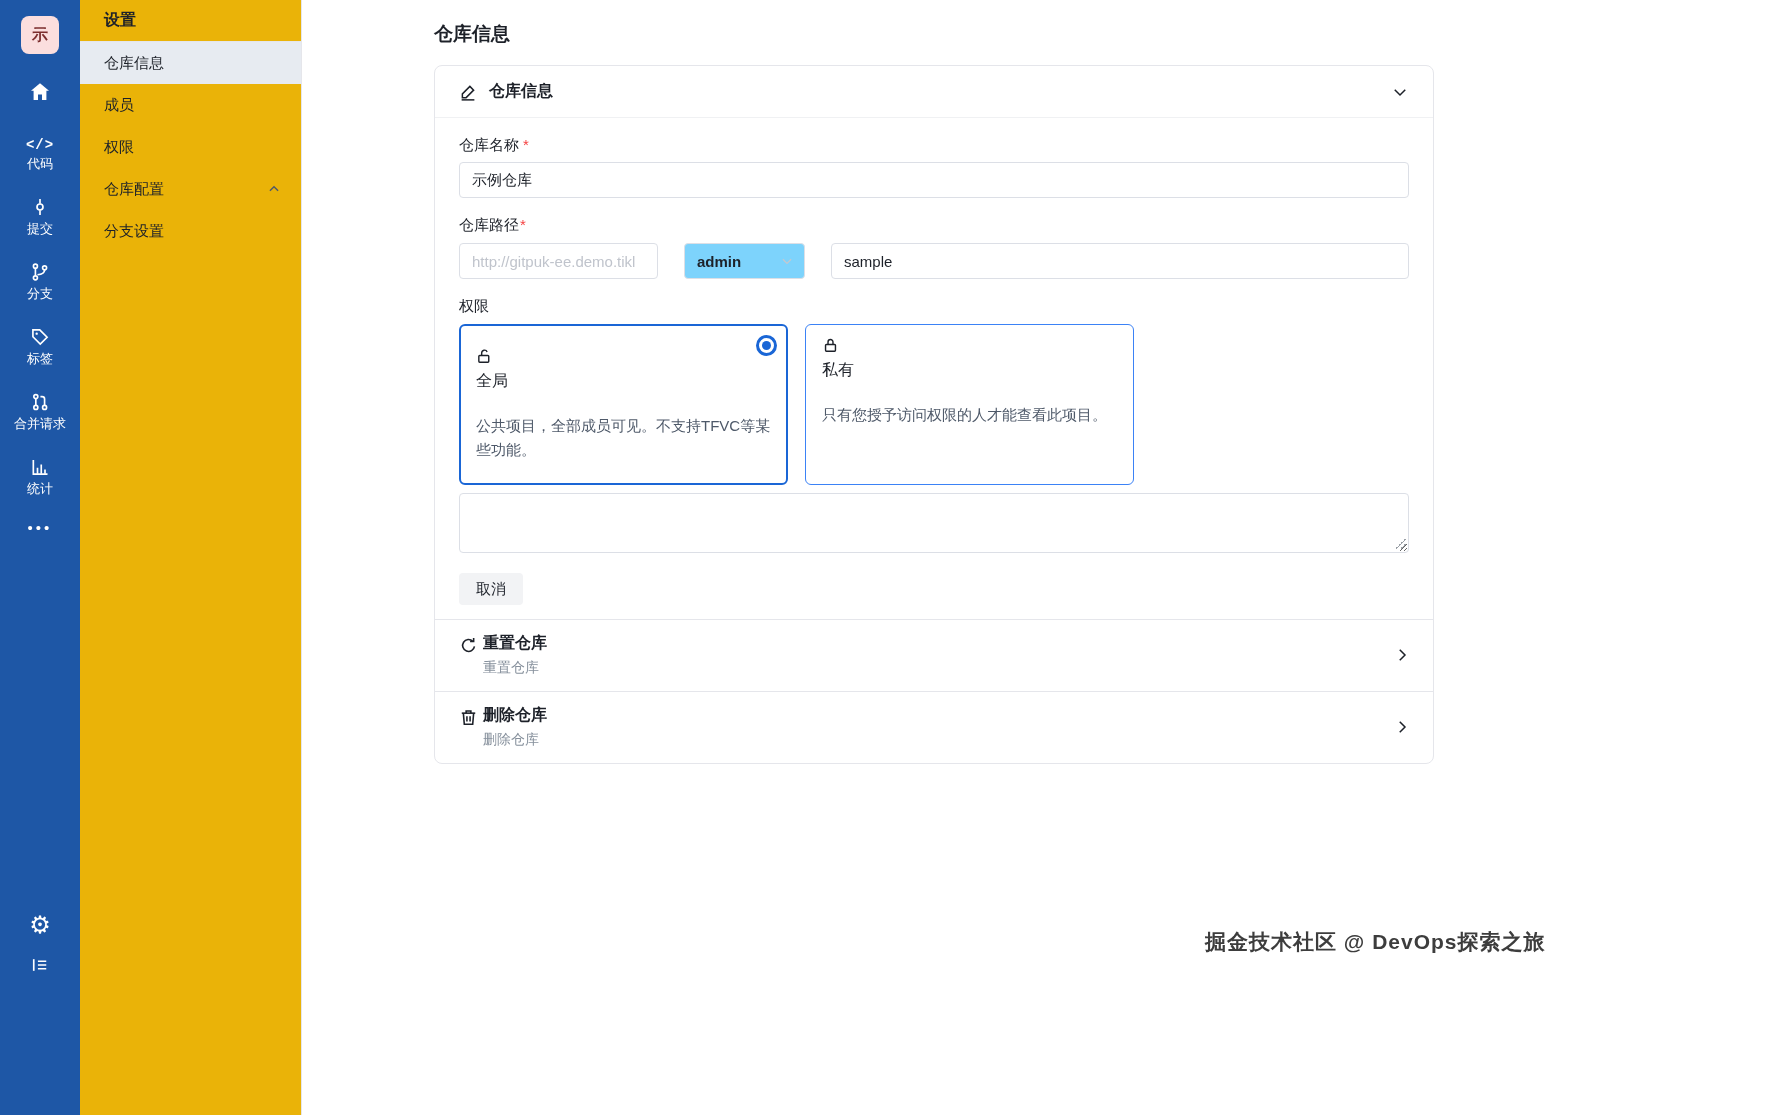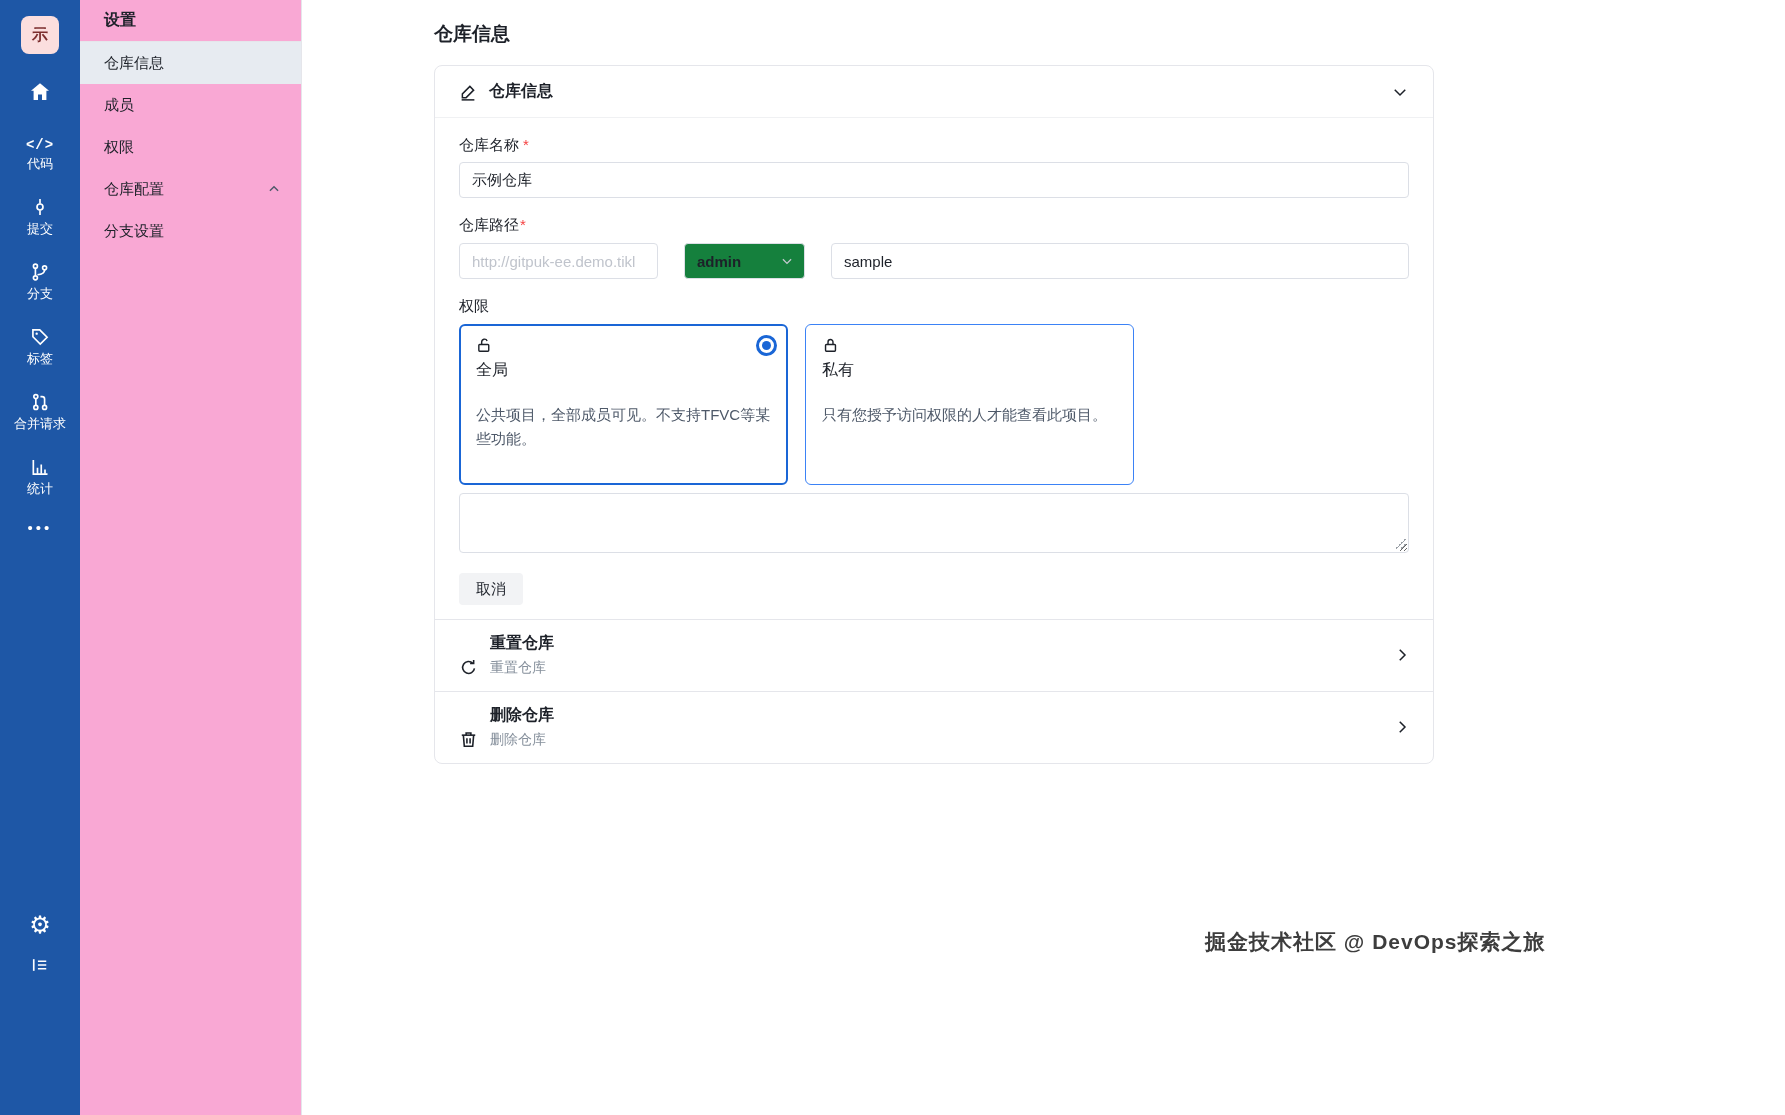--- a/index.html
+++ b/index.html
@@ -28,21 +28,21 @@
   }
   .rail-item.first { margin-top:34px; }
   .code-glyph { font-size:14px; font-weight:700; letter-spacing:1px; font-family:"Liberation Mono","DejaVu Sans Mono",monospace; }
   .dots { color:#fff; font-size:15px; letter-spacing:3px; margin-top:24px; cursor:pointer; }
   .rail-bottom-1 { margin-top:auto; cursor:pointer; color:#fff; font-size:24px; line-height:1; }
   .rail-bottom-2 { margin-top:18px; cursor:pointer; }
 
   
   .settings-sidebar {
     position:absolute; left:80px; top:0; bottom:0; width:222px;
-    background:#f9a8d4; border-right:1px solid #e5e6eb;
+    background:#eab308; border-right:1px solid #e5e6eb;
   }
   .settings-title {
     height:42px; display:flex; align-items:center; padding:0 24px;
     font-size:16px; font-weight:700; border-bottom:1px solid #e5e6eb;
   }
   .settings-item {
     height:42px; display:flex; align-items:center; justify-content:space-between;
     padding:0 20px 0 24px; font-size:15px; cursor:pointer; color:#1d2129;
   }
   .settings-item.active { background:#e7ebf1; }
@@ -70,30 +70,30 @@
     font-family:inherit; outline:none; background:#fff;
   }
   .text-input::placeholder { color:#c0c4cc; }
 
   .path-row { display:flex; gap:26px; margin-top:8px; }
   .path-row .text-input { margin-top:0; }
   .path-base { width:199px; flex:none; }
   .path-select {
     width:121px; height:36px; flex:none; border:1px solid #dcdfe6; border-radius:4px;
     display:flex; align-items:center; justify-content:space-between;
-    padding:0 10px 0 12px; font-size:15px; font-weight:600; cursor:pointer; background:#15803d;
+    padding:0 10px 0 12px; font-size:15px; font-weight:600; cursor:pointer; background:#7dd3fc;
   }
   .path-repo { flex:1; }
 
   .perm-row { display:flex; gap:17px; margin-top:8px; }
   .perm-card {
     width:329px; min-height:161px; border:1px solid #3b82f6; border-radius:6px;
     padding:12px 16px 16px; position:relative; cursor:pointer; background:#fff;
   }
-  .perm-card.selected { border:2px solid #1a66d6; padding:11px 15px 15px; }
+  .perm-card.selected { border:2px solid #1a66d6; padding:22px 15px 15px; }
   .radio {
     position:absolute; top:9px; right:9px; width:21px; height:21px; border-radius:50%;
     border:3px solid #1a66d6; background:#fff;
     display:flex; align-items:center; justify-content:center; cursor:pointer;
   }
   .radio::after { content:""; width:9px; height:9px; border-radius:50%; background:#1a66d6; }
   .perm-title { font-size:16px; margin-top:6px; }
   .perm-desc { margin-top:22px; font-size:15px; color:#4e5969; line-height:24px; }
 
   .textarea-wrap { position:relative; margin-top:8px; }
@@ -107,21 +107,21 @@
     background:
       linear-gradient(135deg, transparent 0 45%, #9aa0a6 45% 52%, transparent 52% 70%, #9aa0a6 70% 77%, transparent 77%);
   }
 
   .cancel-btn {
     margin-top:20px; height:32px; padding:0 17px; background:#f2f3f5; border:none;
     border-radius:4px; font-size:15px; color:#1d2129; cursor:pointer; font-family:inherit;
   }
 
   .action-row {
-    display:flex; align-items:flex-end; gap:12px;
+    display:flex; align-items:flex-start; gap:5px;
     padding:13px 22px 14px 24px; border-top:1px solid #e5e6eb; cursor:pointer;
   }
   .action-icon { margin-top:3px; }
   .action-title { font-size:16px; font-weight:700; }
   .action-sub { margin-top:5px; font-size:14px; color:#86909c; }
   .action-chevron { margin-left:auto; align-self:center; }
 
   .watermark {
     position:absolute; top:928px; left:1205px; font-size:21px; font-weight:700;
     color:#3d3d3d; letter-spacing:1px;

